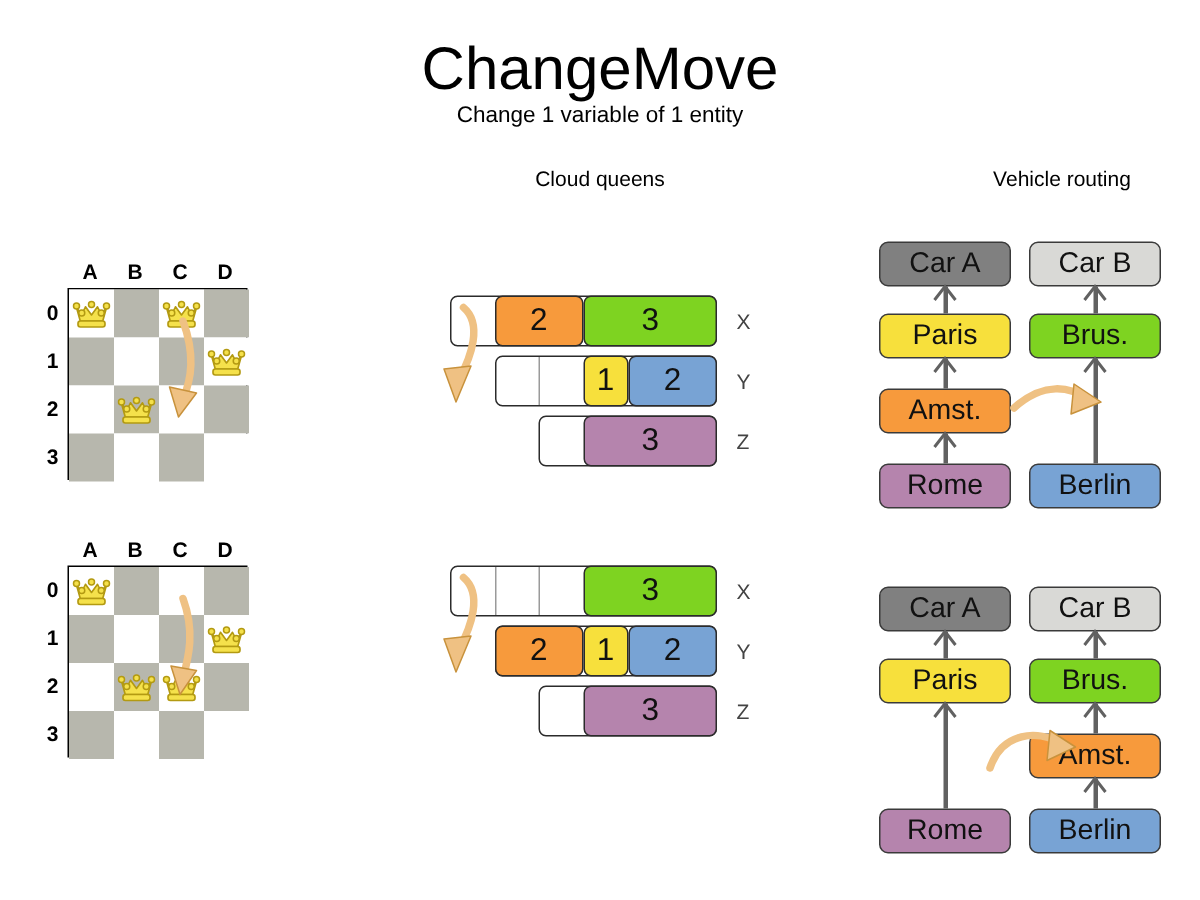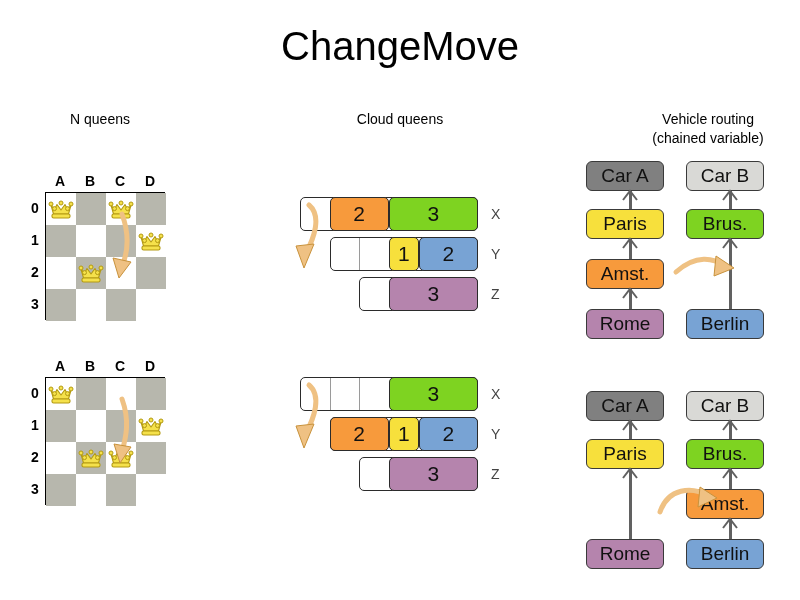--- a/index.html
+++ b/index.html
@@ -32,39 +32,38 @@
   .rank-lab{position:absolute;width:14px;text-align:center;font-size:14px;font-weight:700;color:#000;}
 
   .queen{position:absolute;width:26px;height:22px;left:2px;top:4px;}
   .cb-shell{position:absolute;height:34px;border:1.4px solid #2b2b2b;border-radius:5px;background:#fff;box-sizing:border-box;}
   .cb-seg{position:absolute;top:0px;height:34px;box-sizing:border-box;border:1.4px solid #2b2b2b;border-radius:5px;
           display:flex;align-items:center;justify-content:center;font-size:21px;color:#111;}
   .cb-div{position:absolute;top:1px;width:1px;height:32px;background:#9a9a9a;}
   .cb-lab{position:absolute;font-size:14px;color:#444;}
 
   
-  .vr-box{position:absolute;width:78px;height:30px;border:1.5px solid #3a3a3a;border-radius:6px;
+  .vr-box{position:absolute;width:88px;height:30px;border:1.5px solid #3a3a3a;border-radius:6px;
           box-sizing:border-box;display:flex;align-items:center;justify-content:center;
           font-size:19px;color:#111;}
   .vr-line{position:absolute;width:2.5px;background:#616161;}
 
   svg.olay{position:absolute;left:0;top:0;width:800px;height:600px;pointer-events:none;}
 </style>
 </head>
 <body>
 
 <div class="stage">
 
   <div class="title">ChangeMove</div>
-
-  <div class="section-head" style="left:20px;top:110px;width:160px;">N queens</div>
+  <div class="subtitle">Change 1 variable of 1 entity</div>
+
   <div class="section-head" style="left:320px;top:110px;width:160px;">Cloud queens</div>
   <div class="section-head" style="left:618px;top:110px;width:180px;">
     <div>Vehicle routing</div>
-    <div>(chained variable)</div>
   </div>
 
   <div id="nq-before">
       <div class="file-lab" style="left: 45px; top: 173px;">A</div>
       <div class="file-lab" style="left: 75px; top: 173px;">B</div>
       <div class="file-lab" style="left: 105px; top: 173px;">C</div>
       <div class="file-lab" style="left: 135px; top: 173px;">D</div>
       <div class="rank-lab" style="left: 28px; top: 200px;">0</div>
       <div class="rank-lab" style="left: 28px; top: 232px;">1</div>
       <div class="rank-lab" style="left: 28px; top: 264px;">2</div>

